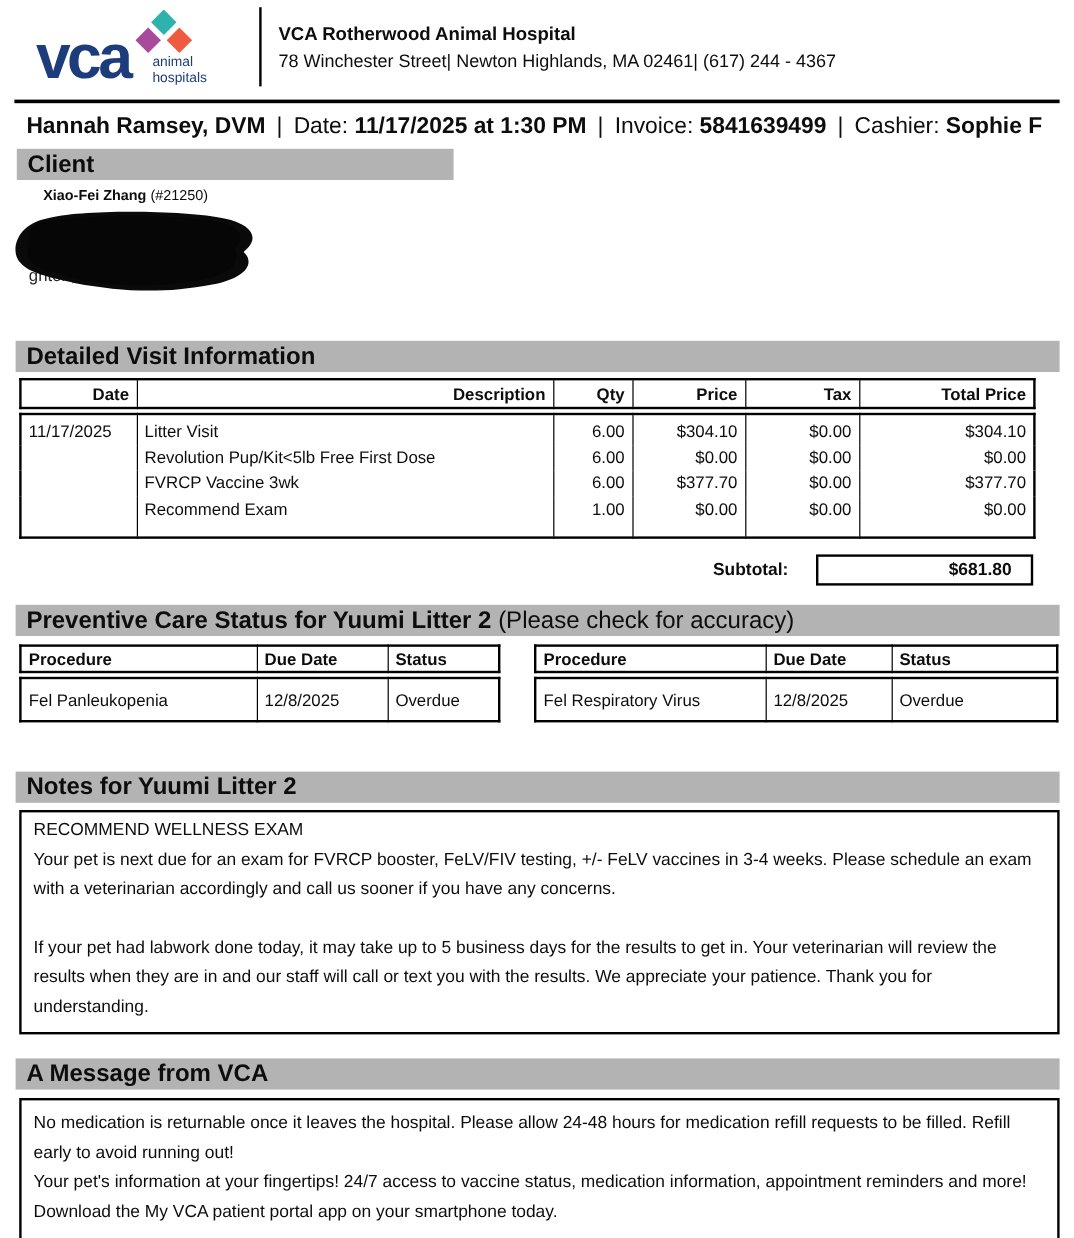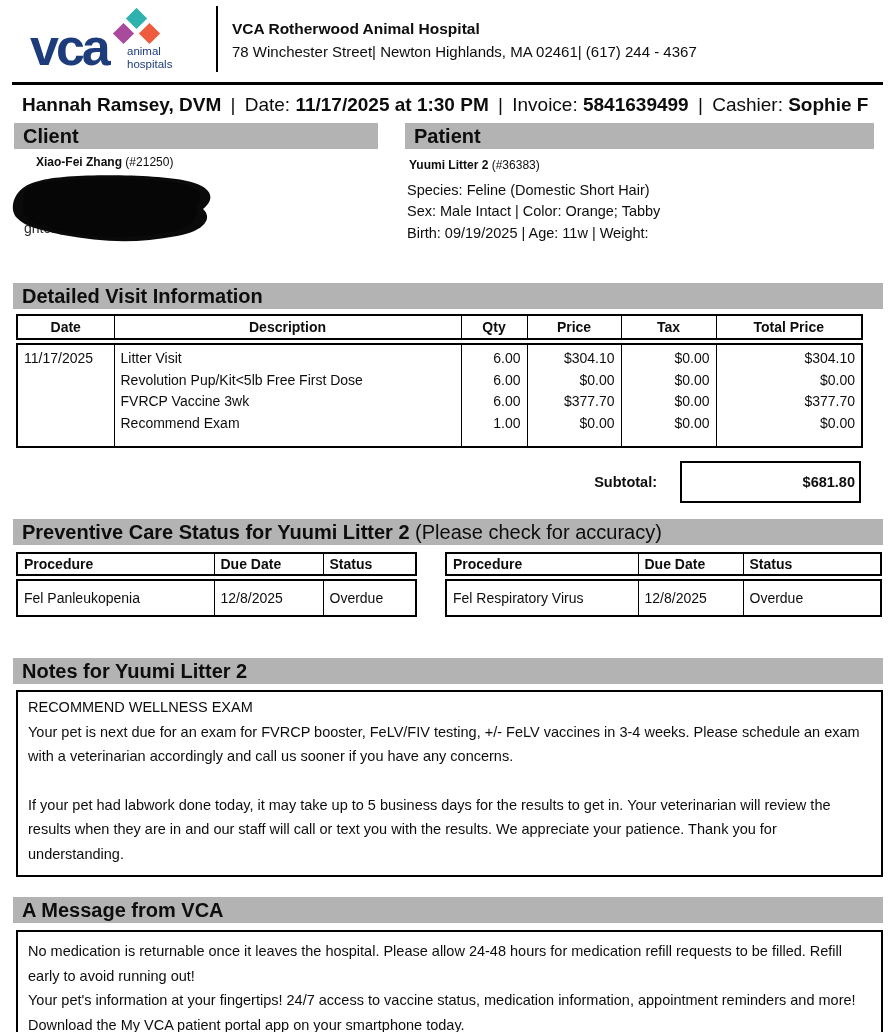--- a/index.html
+++ b/index.html
@@ -42,31 +42,31 @@
   .patient-details{margin-left:2px;font-size:14.5px;line-height:21.5px;}
   .blob-wrap{position:relative;height:80px;margin-top:3px;}
   .redacted-fragment{position:absolute;left:10px;top:48px;font-size:14px;color:#2b2b2b;white-space:nowrap;}
   .blob-svg{position:absolute;left:-9px;top:0;}
 
   
   .detail-bar{margin:14px 12px 0 13px;}
   table{border-collapse:collapse;table-layout:fixed;}
   .vt{width:845px;margin-left:16px;font-size:14px;}
   .vt-head{margin-top:5px;border:2px solid #000;}
-  .vt-head th{border:1.5px solid #000;font-weight:bold;text-align:center;padding:3px 6px;height:16px;}
+  .vt-head th{border:1.5px solid #000;font-weight:bold;text-align:right;padding:3px 6px;height:16px;}
   .vt-body{margin-top:3px;border:2px solid #000;}
   .vt-body td{border-left:1.5px solid #000;border-right:1.5px solid #000;padding:0 6px;line-height:21.5px;vertical-align:top;}
   .vt-body tr:first-child td{padding-top:3px;}
   .vt-body tr:last-child td{padding-bottom:12px;margin-top:12px;}
   .num{text-align:right;}
 
   
   .subtotal-row{display:flex;justify-content:flex-end;align-items:center;margin:13px 34px 0 0;font-size:14.5px;}
   .subtotal-label{font-weight:bold;margin-right:23px;}
-  .subtotal-box{width:181px;height:42px;border:2px solid #000;display:flex;align-items:center;justify-content:flex-end;padding-right:4px;font-weight:bold;}
+  .subtotal-box{width:181px;height:26px;border:2px solid #000;display:flex;align-items:center;justify-content:flex-end;padding-right:16px;font-weight:bold;}
 
   
   .pc-bar{margin:16px 12px 0 13px;}
   .pc-tables{display:flex;gap:28px;margin:7px 0 0 16px;font-size:14px;}
   .pc table{border:2px solid #000;}
   .pc .head-t{margin-bottom:3px;}
   .pc th{border:1.5px solid #000;font-weight:bold;text-align:left;padding:2px 6px;height:22px;}
   .pc td{border:1.5px solid #000;padding:2px 6px;height:36px;}
 
   
@@ -127,32 +127,20 @@
         <svg class="blob-svg" width="218" height="80" viewBox="0 0 218 80">
           <path d="M 34 9 C 62 1, 150 2, 182 9 C 206 14, 212 26, 198 37
                    C 208 46, 200 59, 172 64 C 130 72, 96 70, 58 63
                    C 36 58, 20 55, 12 46 C 3 37, 8 14, 34 9 Z" fill="#0a0a0a"></path>
           <path d="M 30 12 C 70 5, 140 5, 178 12 C 196 16, 200 26, 190 34
                    C 196 44, 188 56, 164 60 C 126 67, 92 66, 62 60 L 40 55
                    C 26 51, 16 44, 18 34 C 20 22, 18 15, 30 12 Z" fill="#060606"></path>
         </svg>
       </div>
     </div>
-    <div class="col-patient">
-      <div class="bar">Patient</div>
-      <div class="patient-details">
-        <div class="name-line" style="margin-left:2px;">
-          <span class="b">Yuumi Litter 2</span>
-          <span>(#36383)</span>
-        </div>
-        <div>Species: Feline (Domestic Short Hair)</div>
-        <div>Sex: Male Intact | Color: Orange; Tabby</div>
-        <div>Birth: 09/19/2025 | Age: 11w | Weight:</div>
-      </div>
-    </div>
   </div>
 
   <div class="bar detail-bar">Detailed Visit Information</div>
 
   <table class="vt vt-head">
     <colgroup>
         <col style="width:97px">
         <col style="width:347px">
         <col style="width:66px">
         <col style="width:94px">

